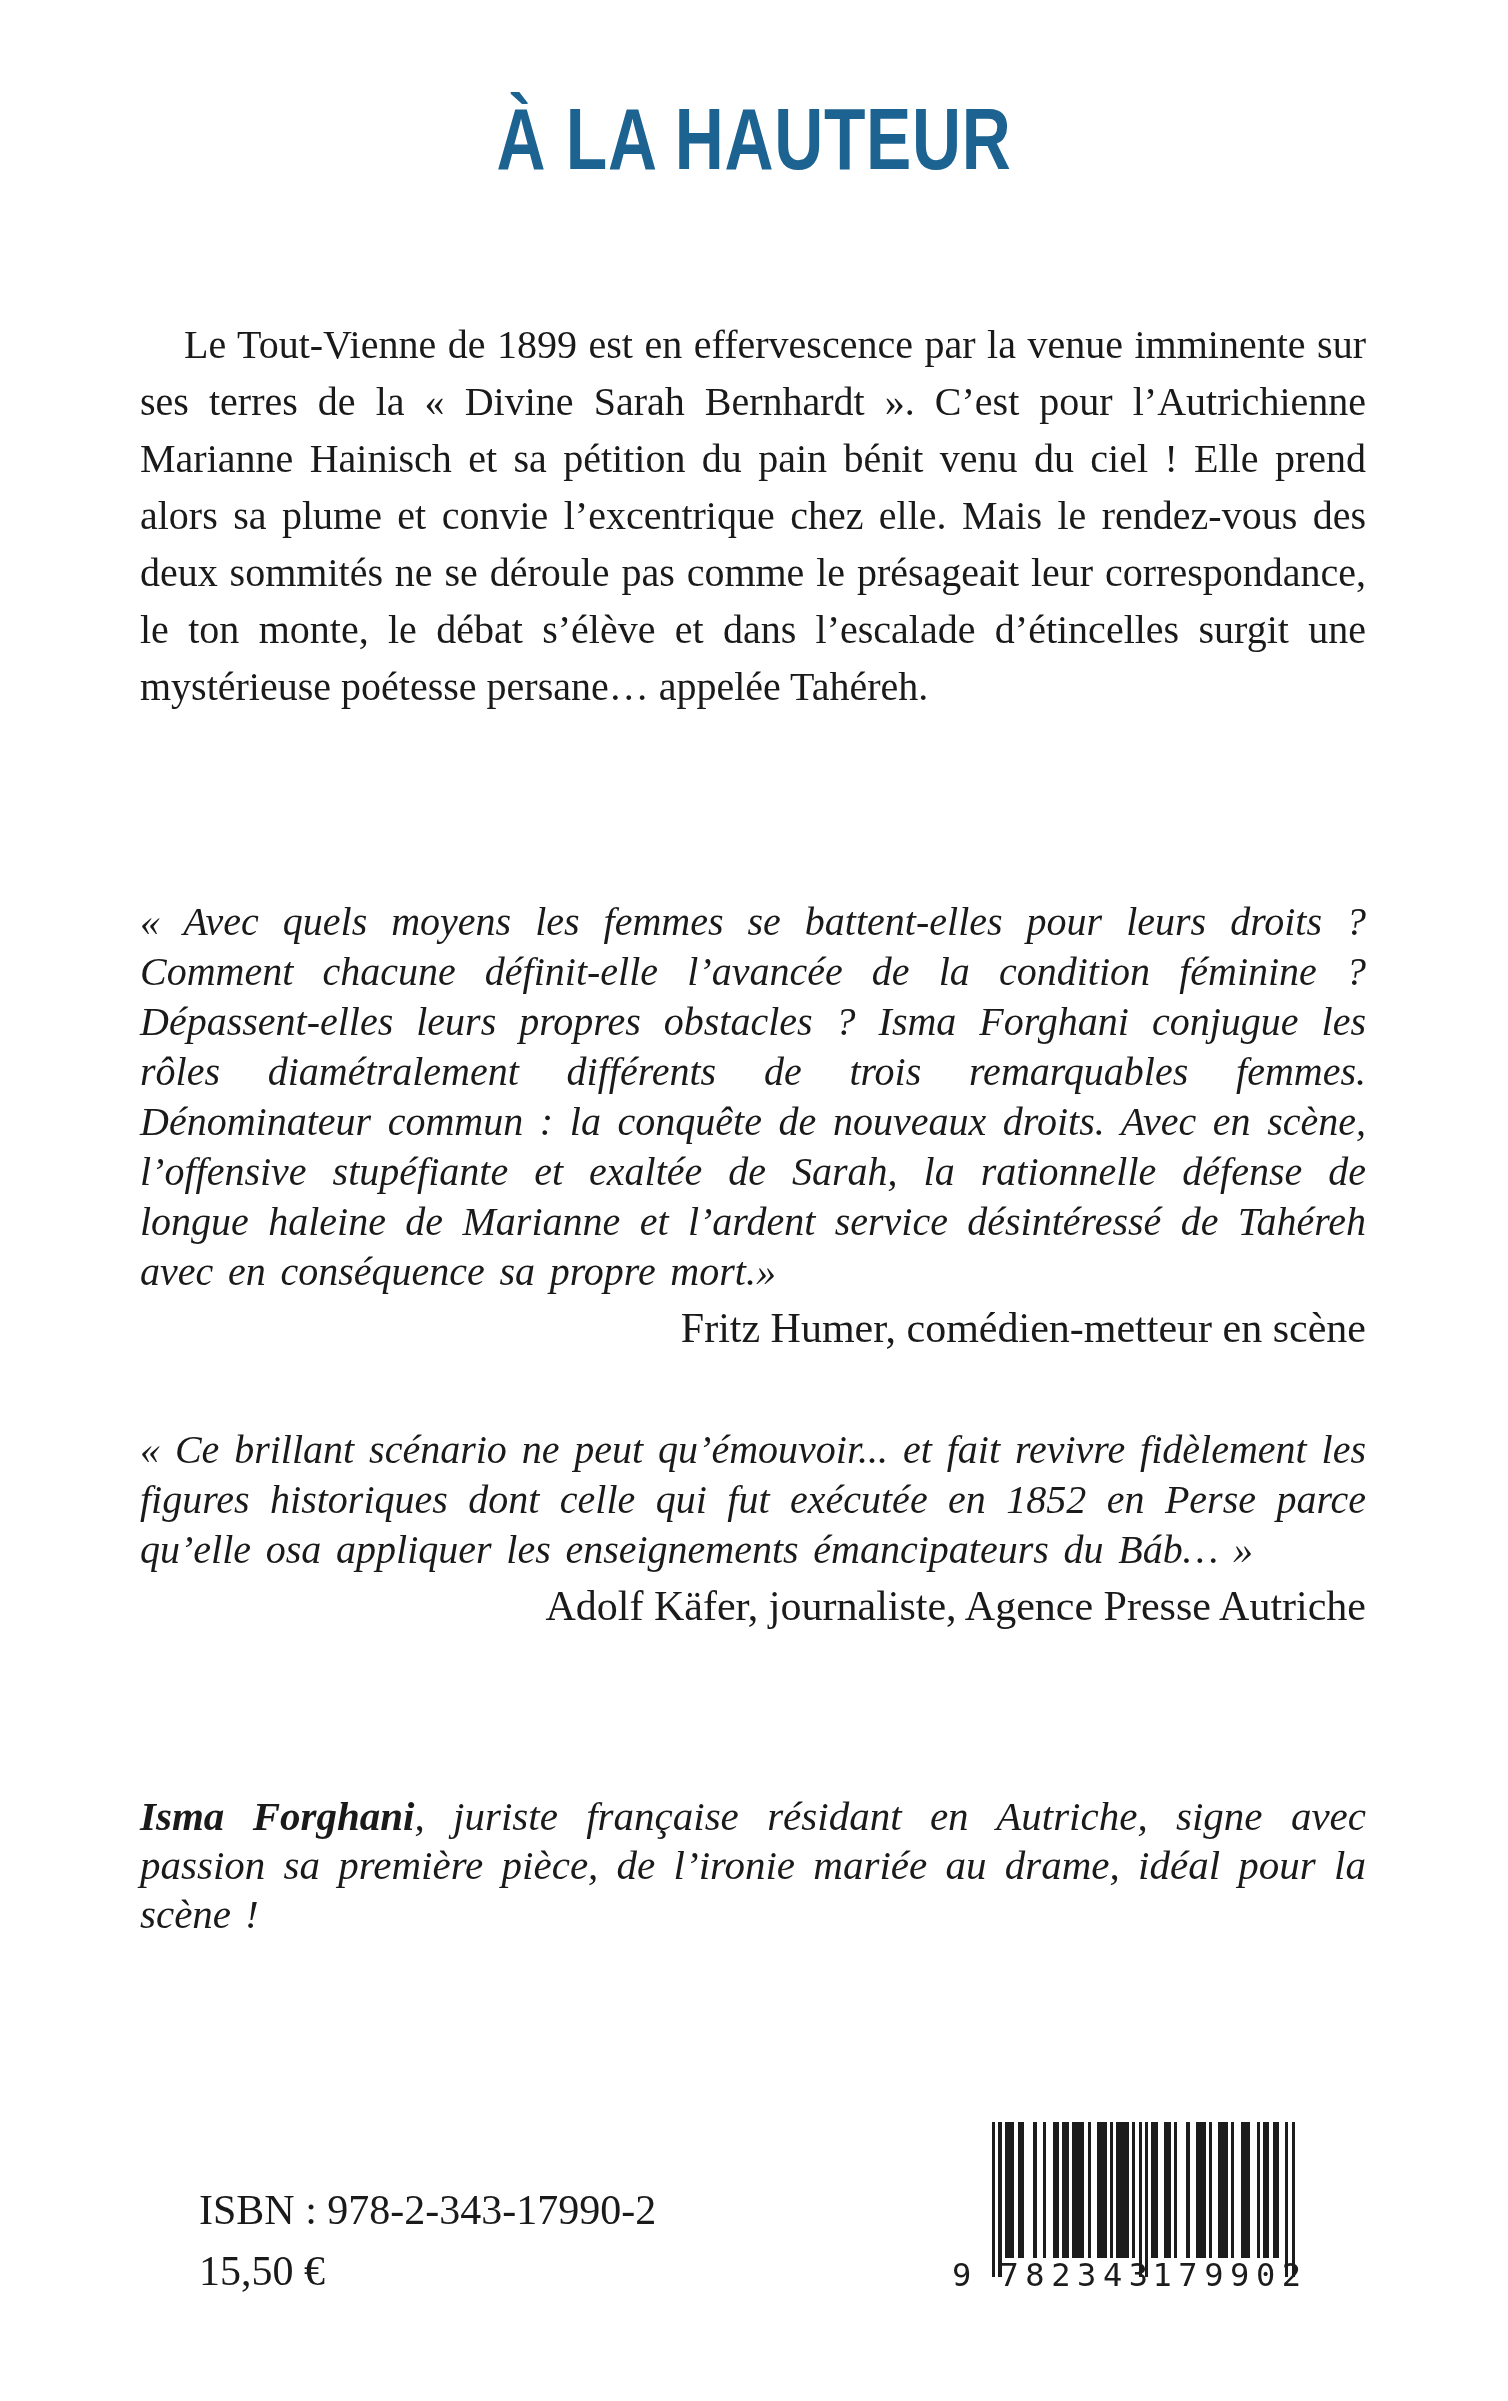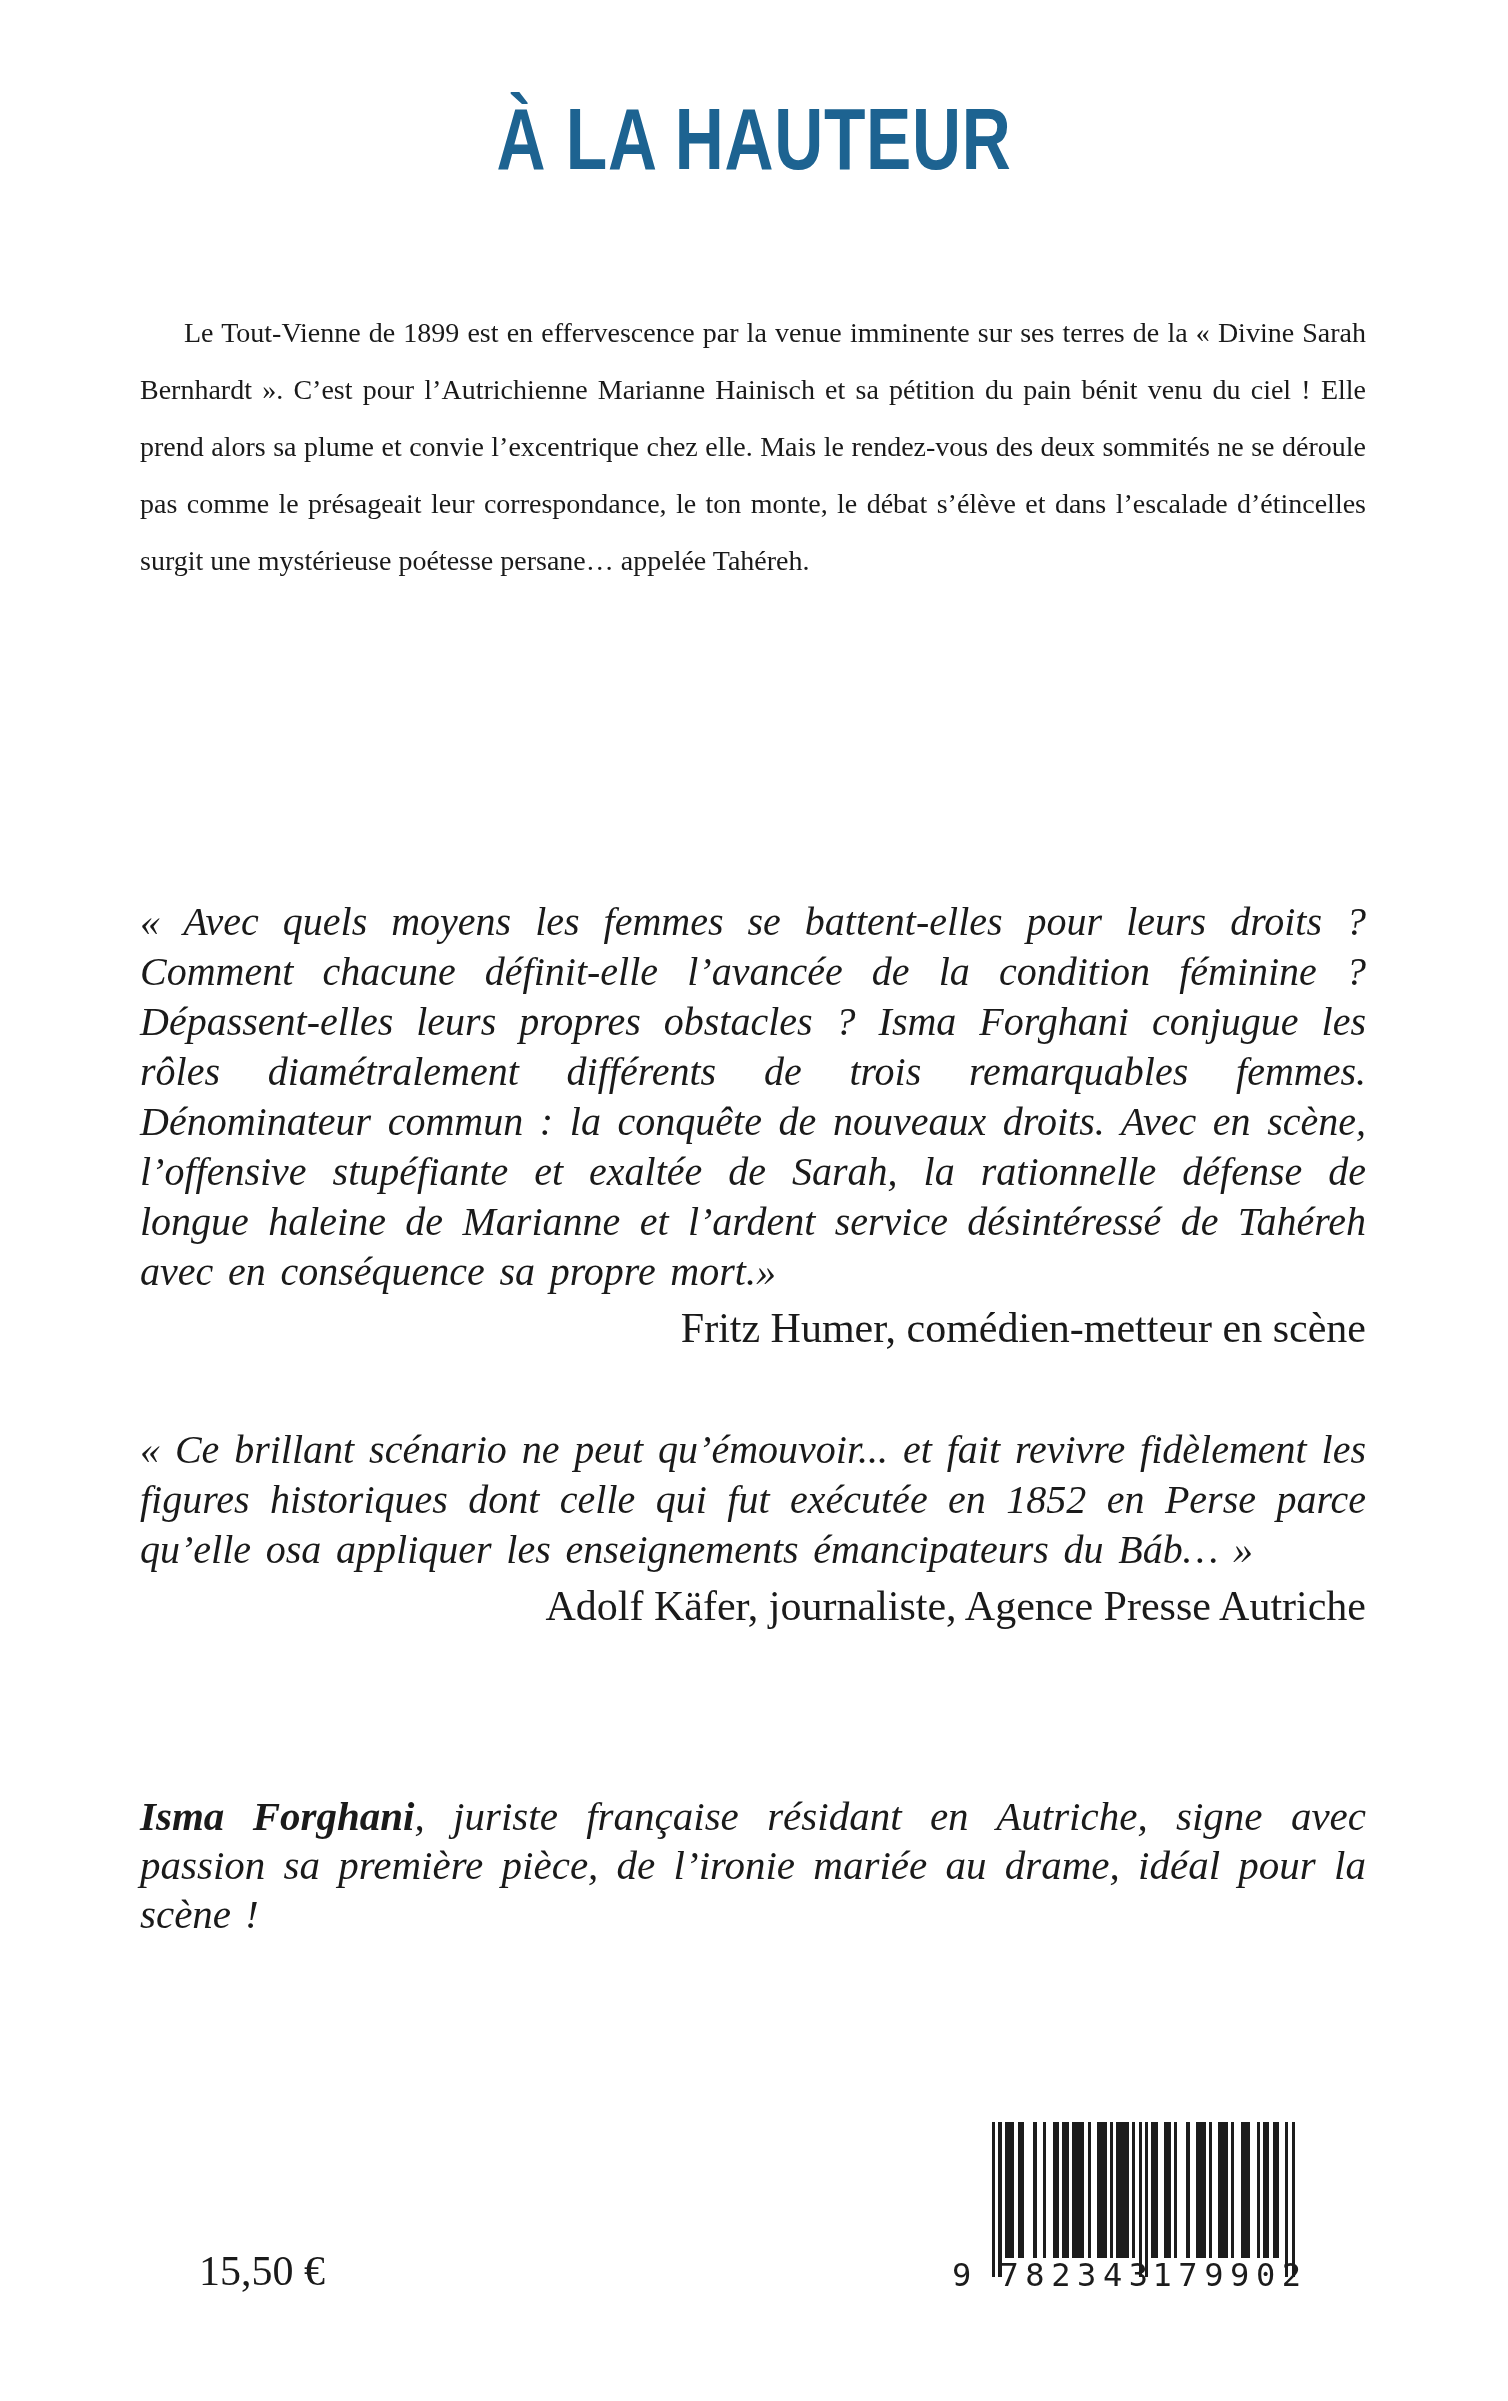--- a/index.html
+++ b/index.html
@@ -20,21 +20,21 @@
     font-family:"Liberation Sans", sans-serif;
     font-weight:700;
     font-size:87px;
     letter-spacing:0.9px;
     transform:scaleX(0.78);
     transform-origin:center;
     white-space:nowrap;
   }
   .synopsis{
     position:absolute;top:276px;left:140px;width:1226px;
-    font-size:28px;line-height:57px;
+    font-size:40px;line-height:57px;
     text-align:justify;text-indent:44px;
   }
   .quote-block{position:absolute;left:140px;width:1226px;}
   .q1{top:897px;}
   .q2{top:1425px;}
   .quote-text{
     font-style:italic;
     font-size:40px;line-height:50px;
     text-align:justify;
     word-spacing:4.7px;
@@ -107,20 +107,21 @@
   <div class="quote-block q2">
     <div class="quote-text">« Ce brillant scénario ne peut qu’émouvoir... et fait revivre fidèlement les figures historiques dont celle qui fut exécutée en 1852 en Perse parce qu’elle osa appliquer les enseignements émancipateurs du Báb… »</div>
     <div class="attribution">Adolf Käfer, journaliste, Agence Presse Autriche</div>
   </div>
 
   <p class="bio">
     <span class="author">Isma Forghani</span><span>, juriste française résidant en Autriche, signe avec passion sa première pièce, de l’ironie mariée au drame, idéal pour la scène !</span>
   </p>
 
 
+  <div class="isbn">ISBN : 978-2-343-17990-2</div>
 
   <div class="price">15,50 €</div>
 
   <div class="barcode">
     <div class="bars">
         <div class="module black guard" style="background: rgb(28, 28, 28);"></div>
         <div class="module guard"></div>
         <div class="module black guard" style="background: rgb(28, 28, 28);"></div>
         <div class="module"></div>
         <div class="module black" style="background: rgb(28, 28, 28);"></div>

